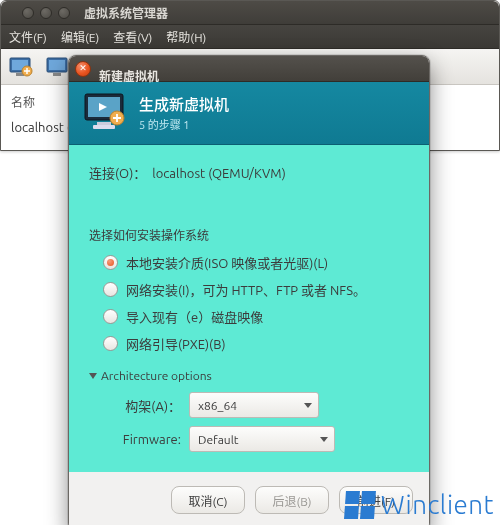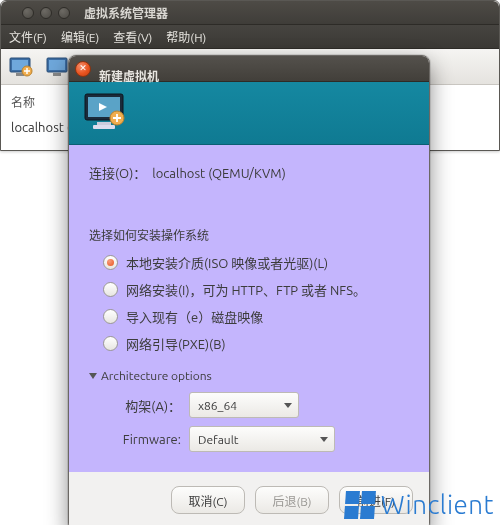--- a/index.html
+++ b/index.html
@@ -105,21 +105,21 @@
     padding: 10px 14px 12px 14px;
     display:flex;
     gap: 12px;
     align-items:center;
     border-bottom:1px solid #0b5f73;
   }
   .dlg-header .texts .h1 { font-size:15px; font-weight:500; }
   .dlg-header .texts .h2 { font-size:11px; color:#bfe8f1; margin-top:2px; }
   .dlg-body {
     padding: 18px 20px 12px 20px;
-    background:#c4b5fd;
+    background:#5eead4;
   }
   .row { display:flex; align-items:center; margin-bottom:14px; gap:6px; }
   .section-label { font-size:12px; margin:6px 0 10px 0; }
   .spacer { height: 24px; }
   .radio-group { margin-left: 14px; }
   .radio-row {
     display:flex; align-items:center;
     margin: 8px 0; gap:8px;
     font-size:13px;
   }
@@ -145,21 +145,21 @@
     border-top:6px solid #555;
   }
   .form-row {
     display:flex; align-items:center;
     margin: 8px 0 8px 14px;
     gap:8px;
   }
   .form-row label { width: 78px; text-align:right; font-size:13px; }
   .combo {
     display:flex;align-items:center;justify-content:space-between;
-    width: 110px; height:26px;
+    width: 130px; height:26px;
     border:1px solid #bdbab5;
     border-radius:3px;
     background: linear-gradient(#fdfdfc,#ebe9e5);
     padding: 0 6px 0 8px;
     font-size:12px;
   }
   .combo .arrow {
     width:0;height:0;
     border-left:4px solid transparent;
     border-right:4px solid transparent;
@@ -253,20 +253,24 @@
       <svg width="44" height="40" viewBox="0 0 44 40">
         <rect x="2" y="2" width="38" height="26" rx="2" fill="#1b2b3a" stroke="#0c1620"></rect>
         <rect x="5" y="5" width="32" height="20" fill="#5aa3c7"></rect>
         <polygon points="16,11 16,19 24,15" fill="#fff"></polygon>
         <rect x="14" y="30" width="14" height="3" fill="#ccd"></rect>
         <rect x="10" y="33" width="22" height="4" rx="1" fill="#dde"></rect>
         <circle cx="34" cy="26" r="7" fill="#f0ad4e" stroke="#b9822e"></circle>
         <path d="M34 22v8M30 26h8" stroke="#fff" stroke-width="1.8"></path>
       </svg>
     </div>
+    <div class="texts">
+      <div class="h1">生成新虚拟机</div>
+      <div class="h2">5 的步骤 1</div>
+    </div>
   </div>
   <div class="dlg-body">
     <div class="row">
       <span>连接(O)：</span>
       <span>localhost (QEMU/KVM)</span>
     </div>
     <div class="spacer"></div>
     <div class="section-label">选择如何安装操作系统</div>
     <div class="radio-group">
       <div class="radio-row">

